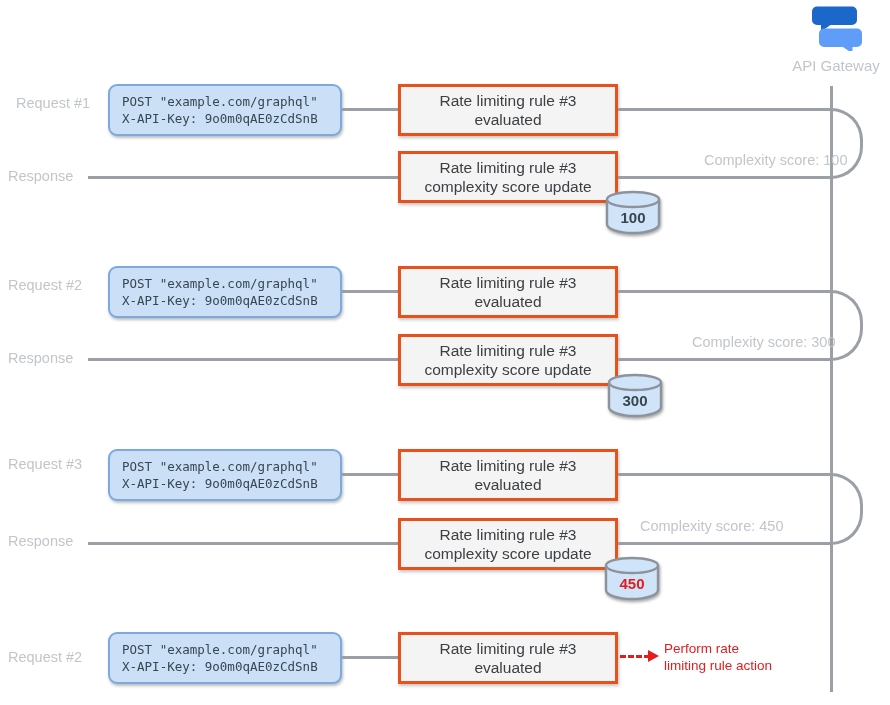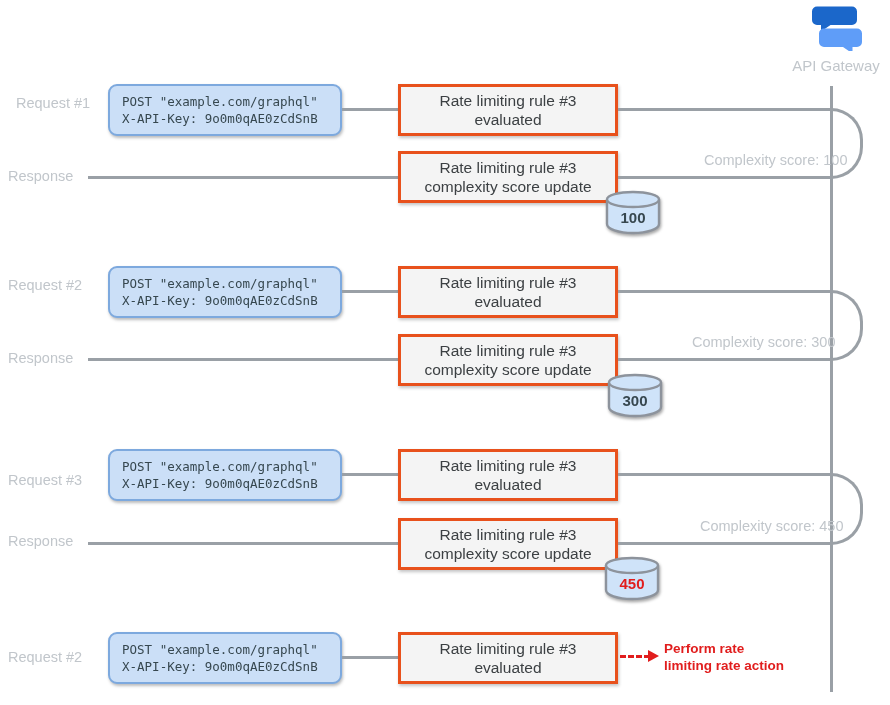--- a/index.html
+++ b/index.html
@@ -34,21 +34,21 @@
   .gw-label { left:762px; top:57px; width:148px; text-align:center; font-size:15px; }
   .cyl { position:absolute; filter:drop-shadow(1px 2px 1.5px rgba(0,0,0,.35)); }
   .cyl-num { font-family:"Liberation Sans", sans-serif; font-size:15px; font-weight:bold; fill:#37474f; }
   .cyl-num.red { fill:#e11d1d; }
   .dash-line { position:absolute; left:620px; top:655px; width:30px; height:0; border-top:3px dashed #e11d1d; }
   .arrow-head-red {
     position:absolute; left:648px; top:650px; width:0; height:0;
     border-left:11px solid #e11d1d; border-top:6.5px solid transparent; border-bottom:6.5px solid transparent;
   }
   .action-text {
-    position:absolute; left:664px; top:640px; color:#e11d1d; font-weight:bold;
+    position:absolute; left:664px; top:640px; color:#e11d1d; font-weight:normal;
     font-size:13.5px; line-height:17px; white-space:nowrap;
   }
 </style>
 </head>
 <body>
 
 <div class="canvas">
 
   <svg style="position:absolute;left:810px;top:5px" width="54" height="46" viewBox="0 0 54 46">
     <path d="M7 1.5 h35 a5 5 0 0 1 5 5 v8.5 a5 5 0 0 1 -5 5 H20.5 L11 26.5 V20 H7 a5 5 0 0 1 -5 -5 V6.5 a5 5 0 0 1 5 -5 Z" fill="#1b67ca"></path>
@@ -106,56 +106,56 @@
     <div>complexity score update</div>
   </div>
   <div class="hline" style="left:618px;top:358px;width:214px"></div>
   <div class="faint" style="left:692px;top:334px">Complexity score: 300</div>
   <svg class="cyl" style="left:606px;top:372px" width="58" height="47" viewBox="0 0 58 47">
     <path d="M3 10.5 V35 a26 9 0 0 0 52 0 V10.5" fill="#cfe3f9" stroke="#8d939c" stroke-width="2.4"></path>
     <ellipse cx="29" cy="10.5" rx="26" ry="7.5" fill="#cfe3f9" stroke="#8d939c" stroke-width="2.4"></ellipse>
     <text x="29" y="34" text-anchor="middle" class="cyl-num">300</text>
   </svg>
 
-  <div class="faint" style="left:8px;top:472px">Request #3</div>
+  <div class="faint" style="left:8px;top:456px">Request #3</div>
   <div class="code-box" style="top:449px">
     <div>POST "example.com/graphql"</div>
     <div>X-API-Key: 9o0m0qAE0zCdSnB</div>
   </div>
   <div class="hline" style="left:342px;top:473px;width:56px"></div>
   <div class="rule-box" style="top:449px">
     <div>Rate limiting rule #3</div>
     <div>evaluated</div>
   </div>
   <div class="hline" style="left:618px;top:473px;width:214px"></div>
 
   <div class="faint" style="left:8px;top:533px">Response</div>
   <div class="hline" style="left:88px;top:542px;width:310px"></div>
   <div class="rule-box" style="top:518px">
     <div>Rate limiting rule #3</div>
     <div>complexity score update</div>
   </div>
   <div class="hline" style="left:618px;top:542px;width:214px"></div>
-  <div class="faint" style="left:700px;top:518px">Complexity score: 450</div>
+  <div class="faint" style="left:640px;top:518px">Complexity score: 450</div>
   <svg class="cyl" style="left:603px;top:555px" width="58" height="47" viewBox="0 0 58 47">
     <path d="M3 10.5 V35 a26 9 0 0 0 52 0 V10.5" fill="#cfe3f9" stroke="#8d939c" stroke-width="2.4"></path>
     <ellipse cx="29" cy="10.5" rx="26" ry="7.5" fill="#cfe3f9" stroke="#8d939c" stroke-width="2.4"></ellipse>
     <text x="29" y="34" text-anchor="middle" class="cyl-num red">450</text>
   </svg>
 
   <div class="faint" style="left:8px;top:649px">Request #2</div>
   <div class="code-box" style="top:632px">
     <div>POST "example.com/graphql"</div>
     <div>X-API-Key: 9o0m0qAE0zCdSnB</div>
   </div>
   <div class="hline" style="left:342px;top:656px;width:56px"></div>
   <div class="rule-box" style="top:632px">
     <div>Rate limiting rule #3</div>
     <div>evaluated</div>
   </div>
   <div class="dash-line"></div>
   <div class="arrow-head-red"></div>
   <div class="action-text">
     <div>Perform rate</div>
-    <div>limiting rate action</div>
+    <div>limiting rule action</div>
   </div>
 
 </div>
 
 </body></html>

